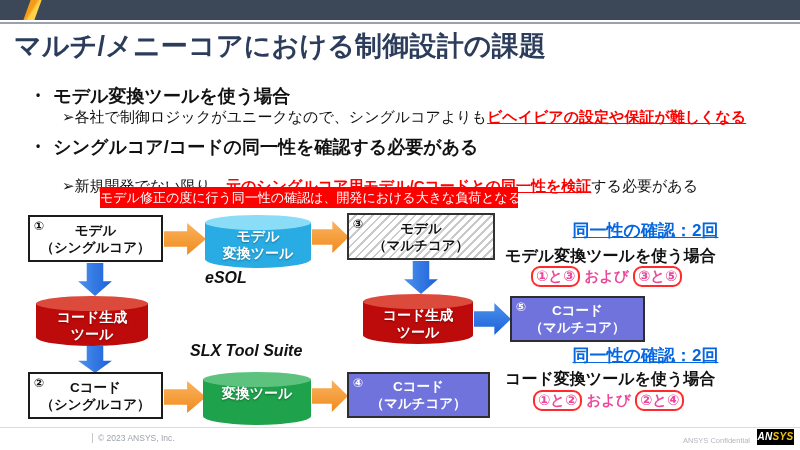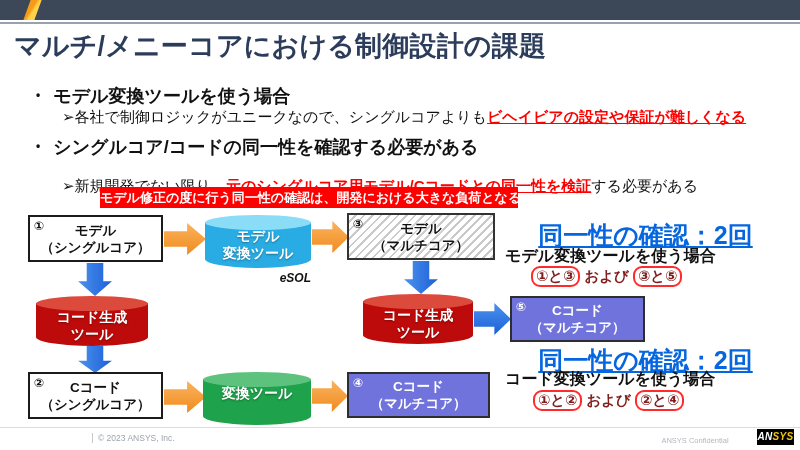--- a/index.html
+++ b/index.html
@@ -14,59 +14,59 @@
   .slash{position:absolute;left:27px;top:0;width:11px;height:20px;
     background:linear-gradient(105deg,#F59B18 40%,#FFD24A 60%);transform:skewX(-20deg)}
   .topline{position:absolute;left:0;top:22px;width:800px;height:2px;background:#9AA1AE}
   .title{position:absolute;left:14px;top:28px;margin:0;font-size:27px;font-weight:bold;color:#2C3D5B;letter-spacing:.2px}
   
   .bullet{position:absolute;font-size:18px;font-weight:bold;color:#111;white-space:nowrap}
   .dot{display:inline-block;font-size:12px;vertical-align:3px;margin-right:13px}
   .sub{position:absolute;font-size:15px;color:#111;white-space:nowrap}
   .red-em{color:#FF0000;font-weight:bold;text-decoration:underline}
   .banner{position:absolute;left:100px;top:187px;width:418px;height:21px;background:#FF0000;
-    color:#fff;font-weight:bold;font-size:13px;text-align:center;line-height:21px;white-space:nowrap}
+    color:#fff;font-weight:normal;font-size:13px;text-align:center;line-height:21px;white-space:nowrap}
   
   .box{position:absolute;box-sizing:border-box;border:2px solid #1b1b1b;background:#fff;
     display:flex;flex-direction:column;justify-content:center;text-align:center;
     font-weight:bold;font-size:13.5px;line-height:17px;color:#111}
   .box .num{position:absolute;left:4px;top:1px;font-size:12px;font-weight:bold}
   .box.hatch{background:repeating-linear-gradient(135deg,#ffffff 0 4px,#c9c9c9 4px 6px);border-color:#333}
   .box.hatch .bline{text-shadow:0 0 2px #fff,0 0 3px #fff,0 0 4px #fff}
   .box.purple{background:#7173DC;border-color:#2e2e2e;color:#fff}
   .box.purple .num{color:#fff}
   
   .cyl{position:absolute}
   .cyl .ctop{position:absolute;left:0;right:0;top:0;height:15px;border-radius:50%;z-index:2}
   .cyl .cbody{position:absolute;left:0;right:0;top:7px;bottom:0;border-radius:0 0 50% 50%/0 0 9px 9px}
   .cyl .clbl{position:absolute;left:0;right:0;top:13px;z-index:3;text-align:center;color:#fff;
     font-weight:bold;font-size:14px;line-height:17px;text-shadow:0 1px 2px rgba(0,0,0,.35)}
   .cyl.cyan .ctop{background:#8ADCF7}.cyl.cyan .cbody{background:#29ACE3}
   .cyl.red .ctop{background:#DC4A3C}.cyl.red .cbody{background:#BD0A0A}
   .cyl.green .ctop{background:#5CC27D}.cyl.green .cbody{background:#1EA24B}
-  .vendor{position:absolute;text-align:right;font-style:italic;font-weight:bold;font-size:12px;line-height:14px;color:#111}
+  .vendor{position:absolute;text-align:left;font-style:italic;font-weight:bold;font-size:16px;line-height:14px;color:#111}
   
   .arr{position:absolute}
   .arr.r{clip-path:polygon(0 27%,55% 27%,55% 3%,100% 50%,55% 97%,55% 73%,0 73%)}
   .arr.d{clip-path:polygon(27% 0,73% 0,73% 55%,97% 55%,50% 100%,3% 55%,27% 55%)}
   .arr.orange{background:linear-gradient(180deg,#FBB45F,#EF8A1E)}
   .arr.blue.r{background:linear-gradient(180deg,#4E94EC,#1A5ED9)}
   .arr.blue.d{background:linear-gradient(90deg,#4E94EC,#1A5ED9)}
   
-  .check-h{position:absolute;width:215px;text-align:center;color:#0566DF;font-size:25px;font-weight:bold;
+  .check-h{position:absolute;width:215px;text-align:center;color:#0566DF;font-size:17px;font-weight:bold;
     text-decoration:underline;white-space:nowrap}
   .check-case{position:absolute;font-size:16px;font-weight:bold;color:#111;white-space:nowrap}
-  .check-pairs{position:absolute;font-size:14.5px;font-weight:bold;color:#7f1d1d;white-space:nowrap}
+  .check-pairs{position:absolute;font-size:14.5px;font-weight:bold;color:#ec4899;white-space:nowrap}
   .pairbox{display:inline-block;border:2px solid #FF2A2A;border-radius:9px;padding:0 3px;line-height:17px}
   .mid{margin:0 4px}
   
   .footer-line{position:absolute;left:0;top:427px;width:800px;border-top:1px solid #DCDCDE}
   .copyright{position:absolute;left:92px;top:433px;font-size:8.5px;color:#9EA3AC;
     border-left:1px solid #C4C7CC;padding-left:5px;line-height:10px}
-  .confidential{position:absolute;left:640px;top:436px;width:110px;text-align:center;font-size:7.5px;color:#B3B7BE}
+  .confidential{position:absolute;left:640px;top:436px;width:110px;text-align:right;font-size:7.5px;color:#B3B7BE}
   .logo{position:absolute;left:757px;top:429px;width:37px;height:16px;background:#000;color:#fff;
     font-size:10px;font-weight:bold;font-style:italic;text-align:center;line-height:16px;letter-spacing:.3px}
   .logo .sys{color:#F2C20F}
   .bline{pointer-events:none}
 </style>
 </head>
 <body>
 
 <div class="topbar">
   <div class="slash"></div>
@@ -148,20 +148,21 @@
 
 <div class="box" style="left:28px;top:372px;width:135px;height:47px">
   <span class="num">②</span>
   <div class="bline">Cコード</div>
   <div class="bline">（シングルコア）</div>
 </div>
 
 <div class="arr r orange" style="left:164px;top:380px;width:42px;height:34px"></div>
 
 <div class="vendor" style="left:190px;top:344px;width:136px">
+  <div class="bline">SLX Tool Suite</div>
 </div>
 <div class="cyl green" style="left:203px;top:372px;width:108px;height:53px">
   <div class="ctop"></div>
   <div class="cbody"></div>
   <div class="clbl">
     <div class="bline">変換ツール</div>
   </div>
 </div>
 
 <div class="arr r orange" style="left:312px;top:379px;width:36px;height:34px"></div>

